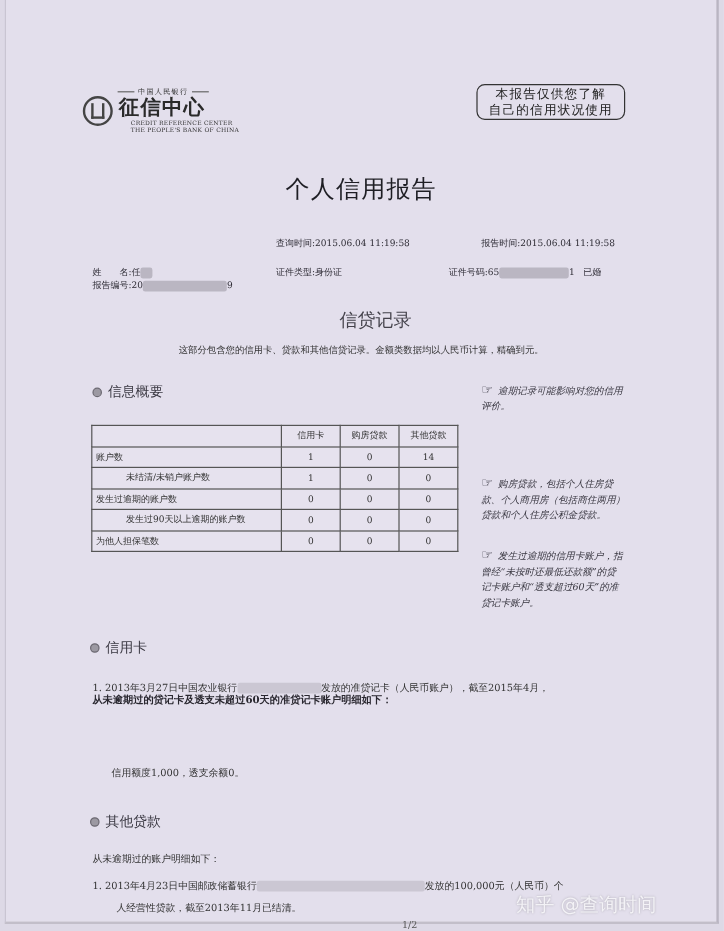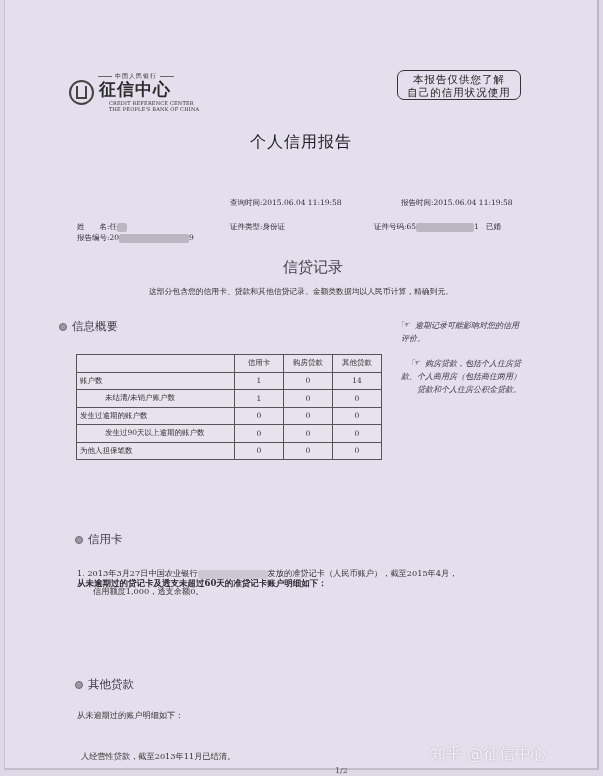--- a/index.html
+++ b/index.html
@@ -22,21 +22,21 @@
   .logo-top::before, .logo-top::after { content:""; display:inline-block; width:14px; border-top:1px solid #666; vertical-align:middle; margin:0 3px; }
   .logo-seal { left:64px; top:80px; width:25px; height:25px; border:2px solid #444; border-radius:50%; box-sizing:border-box; display:flex; align-items:center; justify-content:center; }
   .logo-seal .inner { width:11px; height:13px; border:2px solid #444; border-top:none; box-sizing:border-box; }
   .logo-cn { left:94px; top:78px; font-family:"DejaVu Sans", sans-serif; font-weight:bold; font-size:17px; letter-spacing:1px; color:#2a2a2a; }
   .logo-en1, .logo-en2 { left:104px; font-size:5px; color:#333; letter-spacing:0.2px; white-space:nowrap; }
   .logo-en1 { top:100px; } .logo-en2 { top:106px; }
   
   .notice { left:392px; top:70px; width:124px; height:30px; border:1.5px solid #333; border-radius:7px; box-sizing:border-box;
     font-family:"DejaVu Sans", sans-serif; font-size:10.5px; line-height:13px; text-align:center; padding-top:2px; color:#222; letter-spacing:1px; }
   
-  .title { left:0; width:100%; top:132px; text-align:center; font-family:"DejaVu Sans", sans-serif; font-size:16px; color:#1e1e24; letter-spacing:1px; }
+  .title { left:0; width:100%; top:144px; text-align:center; font-family:"DejaVu Sans", sans-serif; font-size:20px; color:#1e1e24; letter-spacing:1px; }
   .meta { font-size:7.5px; color:#2f2d36; white-space:nowrap; }
   .redact { display:inline-block; background:#b3afbb; height:9px; vertical-align:middle; border-radius:2px; opacity:.85; }
   .sect-title { left:12px; width:100%; top:258px; text-align:center; font-family:"DejaVu Sans", sans-serif; font-size:15px; color:#44424b; }
   .sect-desc { left:0; width:100%; top:286px; text-align:center; font-size:7.8px; color:#333; }
   .bullet-h { display:flex; align-items:center; font-family:"DejaVu Sans", sans-serif; font-size:11.5px; color:#3a3842; }
   .bullet-h .dot { width:8px; height:8px; border-radius:50%; background:#9c99a2; border:1.5px solid #6c6972; margin-right:5px; box-sizing:border-box; }
   table.summary { position:absolute; left:71px; top:354px; border-collapse:collapse; font-size:7.5px; color:#333; }
   table.summary td { border:1px solid #555; height:16.5px; padding:0 3px; background:#e6e2ee; }
   table.summary td.num { text-align:center; width:42px; }
   table.summary td.lab { width:126px;margin-left:48px; }
@@ -84,21 +84,21 @@
   <div class="abs meta" style="left:225px; top:222px;">
     <span>证件类型:</span><span>身份证</span>
   </div>
   <div class="abs meta" style="left:369px; top:222px;">
     <span>证件号码:</span><span>65</span><span class="redact" style="width:58px;"></span><span>1</span>&nbsp;&nbsp;&nbsp;<span>已婚</span>
   </div>
 
   <div class="abs sect-title">信贷记录</div>
   <div class="abs sect-desc">这部分包含您的信用卡、贷款和其他信贷记录。金额类数据均以人民币计算，精确到元。</div>
 
-  <div class="abs bullet-h" style="left:54px; top:319px;">
+  <div class="abs bullet-h" style="left:72px; top:319px;">
     <span class="dot"></span>
     <span>信息概要</span>
   </div>
 
   <table class="summary">
     <tbody>
         <tr>
       <td class="lab"></td>
       <td class="num">信用卡</td>
       <td class="num">购房贷款</td>
@@ -133,37 +133,43 @@
       <td class="num">0</td>
       <td class="num">0</td>
       <td class="num">0</td>
     </tr>
   </tbody>
     </table>
 
   <div class="abs side-note" style="left:396px; top:318px;">
     <span class="hand">☞</span><span>逾期记录可能影响对您的信用评价。</span>
   </div>
-  <div class="abs side-note" style="left:396px; top:356px;text-align:right;">
+  <div class="abs side-note" style="left:396px; top:396px;">
     <span class="hand">☞</span><span>购房贷款，包括个人住房贷款、个人商用房（包括商住两用）贷款和个人住房公积金贷款。</span>
+  </div>
+  <div class="abs side-note" style="left:396px; top:456px;">
+    <span class="hand">☞</span><span>发生过逾期的信用卡账户，指曾经“未按时还最低还款额”的贷记卡账户和“透支超过60天”的准贷记卡账户。</span>
   </div>
 
   <div class="abs bullet-h" style="left:70px; top:532px;">
     <span class="dot"></span>
     <span>信用卡</span>
   </div>
   <div class="abs body-b" style="left:72px; top:578px;">从未逾期过的贷记卡及透支未超过60天的准贷记卡账户明细如下：</div>
   <div class="abs body-t" style="left:72px; top:568px;">
     <span>1. 2013年3月27日中国农业银行</span><span class="redact" style="width:70px; background:#c7c3cf;"></span><span>发放的准贷记卡（人民币账户），截至2015年4月，</span>
   </div>
-  <div class="abs body-t" style="left:88px; top:586px;">信用额度1,000，透支余额0。</div>
+  <div class="abs body-t" style="left:88px; top:639px;">信用额度1,000，透支余额0。</div>
 
   <div class="abs bullet-h" style="left:70px; top:677px;">
     <span class="dot"></span>
     <span>其他贷款</span>
   </div>
   <div class="abs body-t" style="left:72px; top:710px;">从未逾期过的账户明细如下：</div>
-  <div class="abs body-t" style="left:76px; top:751px;">人经营性贷款，截至2013年11月已结清。</div>
+  <div class="abs body-t" style="left:72px; top:733px;">
+    <span>1. 2013年4月23日中国邮政储蓄银行</span><span class="redact" style="width:140px; background:#c7c3cf;"></span><span>发放的100,000元（人民币）个</span>
+  </div>
+  <div class="abs body-t" style="left:92px; top:751px;">人经营性贷款，截至2013年11月已结清。</div>
 
   <div class="abs footer-page">1/2</div>
 </div>
 
-<div class="abs watermark">知乎 @征信中心</div>
+<div class="abs watermark">知乎 @查询时间</div>
 
 </body></html>

